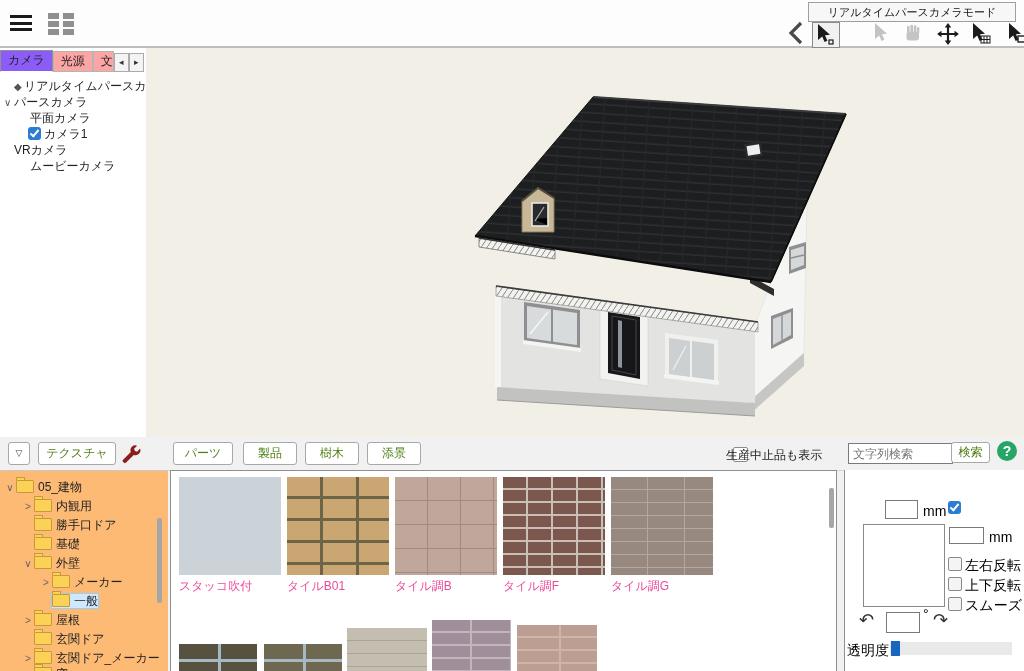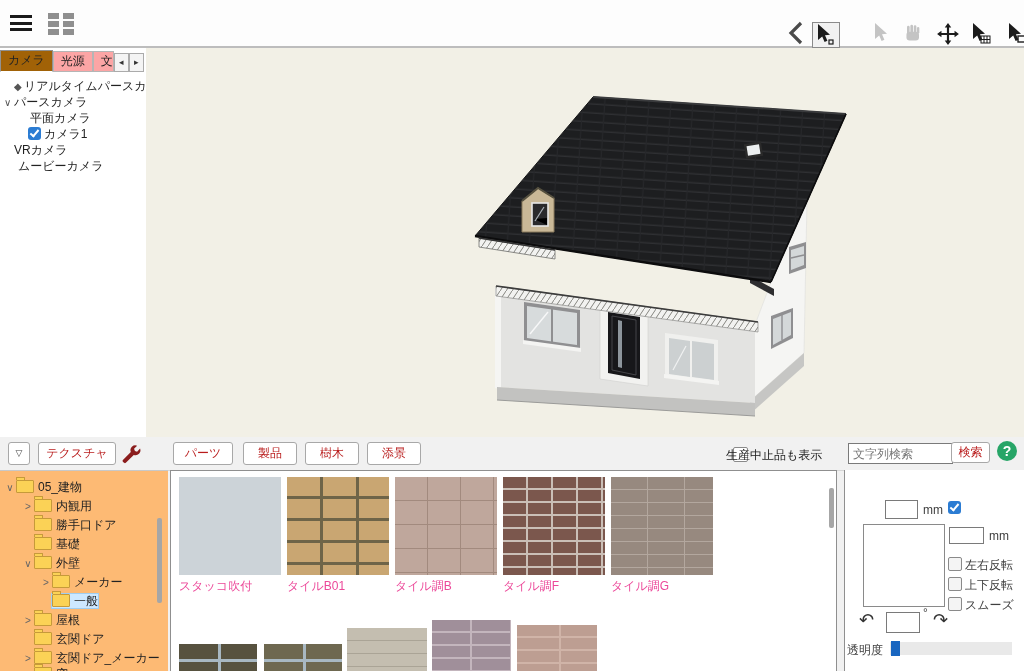--- a/index.html
+++ b/index.html
@@ -20,38 +20,38 @@
   .tool{top:22px;width:26px;height:24px}
   .tool.sel{border:1px solid #8a8a8a;background:#f1f1f1}
   .chevL{left:787px;top:20px}
   .ic-on{color:#1b1b1b}.ic-off{color:#c4c4c4}
 
   
   .campanel{left:0;top:48px;width:146px;height:389px;background:#fff;border-right:1px solid #c2c2c2}
   .tabbar{left:0;top:2px;width:146px;height:21px}
   .tab{display:inline-block;height:19px;line-height:19px;padding:0 7px;border:1px solid #b5b5b5;
        background:#fca5a5;font-size:12px;vertical-align:bottom;white-space:nowrap;overflow:hidden}
-  .tab.active{background:#a16207;border-color:#919191;border-bottom-color:#fff;height:20px}
+  .tab.active{background:#8b5cf6;border-color:#919191;border-bottom-color:#fff;height:20px}
   .tab.clip{width:12px;padding-right:0}
   .tabarrow{display:inline-block;width:13px;height:17px;border:1px solid #ababab;background:#f4f4f4;
             text-align:center;line-height:16px;font-size:9px;color:#333;vertical-align:bottom}
   .ctree{left:0;top:30px;width:146px}
   .crow{height:16px;line-height:16px;white-space:nowrap;overflow:hidden}
   .crow .exp{display:inline-block;width:10px;color:#555;font-size:10px}
   .bold{font-weight:normal}
   .chk-on{display:inline-block;width:13px;height:13px;background:#2b7cd3;border-radius:3px;position:relative;vertical-align:-2px;margin-right:3px}
   .chk-on::after{content:"";position:absolute;left:4px;top:1px;width:3px;height:7px;border:solid #fff;border-width:0 2px 2px 0;transform:rotate(40deg)}
 
   
   .viewport{left:146px;top:48px;width:878px;height:389px;background:#f2f0e6}
 
   
   .midbar{left:0;top:437px;width:1024px;height:33px;background:#f1f1f1;border-bottom:1px solid #d6d6d6}
   .btn{position:absolute;top:5px;height:23px;background:#fff;border:1px solid #a8a8a8;border-radius:3px;
-       text-align:center;line-height:21px;font-size:12px;color:#b91c1c;cursor:pointer;box-sizing:border-box}
+       text-align:center;line-height:21px;font-size:12px;color:#4d7c0f;cursor:pointer;box-sizing:border-box}
   .chk{display:inline-block;width:13px;height:13px;border:1px solid #8a8a8a;background:#fff;border-radius:2px;vertical-align:-2px}
   .searchbox{left:848px;top:6px;width:95px;height:17px;border:1px solid #7a7a7a;font-size:12px;padding:1px 4px;font-family:inherit}
   .help{left:997px;top:4px;width:20px;height:20px;border-radius:50%;background:#27a567;color:#fff;
         font-weight:bold;text-align:center;line-height:20px;font-size:14px}
 
   
   .folderpanel{left:0;top:470px;width:168px;height:201px;background:#fdba74;border-top:1px solid #c8c8c8;overflow:hidden}
   .frow{position:absolute;height:19px;line-height:19px;white-space:nowrap;cursor:pointer}
   .frow .exp{display:inline-block;width:12px;color:#666;font-size:10px;text-align:center}
   .fold{display:inline-block;width:16px;height:11px;background:#fbd256;border:1px solid #c69a3a;border-radius:1px;position:relative;vertical-align:-2px;margin-right:4px}
@@ -60,21 +60,21 @@
   .vscroll{position:absolute;width:5px;background:#a6a6a6;border-radius:2px}
 
   
   .thumbspanel{left:170px;top:470px;width:665px;height:200px;background:#fff;border:1px solid #8f8f8f;overflow:hidden}
   .thumb{position:absolute;cursor:pointer}
   .tlabel{position:absolute;top:107px;font-size:12px;color:#ec4899;white-space:nowrap}
 
   
   .propspanel{left:844px;top:470px;width:180px;height:201px;background:#fff;border-left:1px solid #8f8f8f}
   .pinput{position:absolute;border:1px solid #7a7a7a;font-size:12px;font-family:inherit;padding:0 2px;box-sizing:border-box}
-  .plabel{position:absolute;font-size:12px;color:#404040}
+  .plabel{position:absolute;font-size:14px;color:#000000}
   .preview{left:18px;top:54px;width:80px;height:81px;border:1px solid #8a8a8a;background:#fff}
   .pchk{position:absolute;width:12px;height:12px;border:1px solid #8a8a8a;background:#f4f4f4;border-radius:2px}
   .rot{position:absolute;font-size:18px;color:#333;line-height:18px;cursor:pointer}
   .track{left:45px;top:172px;width:122px;height:13px;background:#e9e9e9}
   .handle{left:46px;top:171px;width:9px;height:15px;background:#1966c0}
 </style>
 </head>
 <body>
 
 <svg width="0" height="0" style="position:absolute">
@@ -99,20 +99,21 @@
     </div>
   <div class="abs gridicon">
       <div></div>
       <div></div>
       <div></div>
       <div></div>
       <div></div>
       <div></div>
     </div>
 
+  <div class="abs mode-box">リアルタイムパースカメラモード</div>
 
   <svg class="abs chevL" width="18" height="26" viewBox="0 0 18 26">
     <polyline points="14,3 4,13 14,23" fill="none" stroke="#4a4a4a" stroke-width="3.2"></polyline>
   </svg>
 
   <div class="abs tool sel" style="left:812px">
     <svg class="tool-ic ic-on" viewBox="0 0 24 24">
         <use href="#ic-cursor" fill="currentColor"></use>
         <rect x="16" y="17" width="4" height="4" fill="none" stroke="currentColor" stroke-width="1.2"></rect>
       </svg>
@@ -154,21 +155,21 @@
 <div class="abs campanel">
   <div class="abs tabbar">
     <div class="tab active">カメラ</div><div class="tab">光源</div><div class="tab clip">文字</div><div class="tabarrow">◂</div><div class="tabarrow">▸</div>
   </div>
   <div class="abs ctree">
     <div class="crow" style="padding-left:14px"><span class="exp">◆</span><span>リアルタイムパースカメラ</span></div>
     <div class="crow bold" style="padding-left:4px"><span class="exp">∨</span><span>パースカメラ</span></div>
     <div class="crow" style="padding-left:30px"><span>平面カメラ</span></div>
     <div class="crow" style="padding-left:28px"><span class="chk-on"></span><span>カメラ1</span></div>
     <div class="crow bold" style="padding-left:14px"><span>VRカメラ</span></div>
-    <div class="crow bold" style="padding-left:18px"><span>ムービーカメラ</span></div>
+    <div class="crow bold" style="padding-left:30px"><span>ムービーカメラ</span></div>
   </div>
 </div>
 
 <div class="abs viewport">
   <svg width="878" height="389" viewBox="0 0 878 389">
     <defs>
       <pattern id="shingles" width="22" height="9" patternUnits="userSpaceOnUse" patternTransform="rotate(3.8)">
         <rect width="22" height="9" fill="#1d1e20"></rect>
         <rect y="7.6" width="22" height="1.4" fill="#2f3033"></rect>
         <rect x="20.8" width="1.2" height="9" fill="#26272a"></rect>

